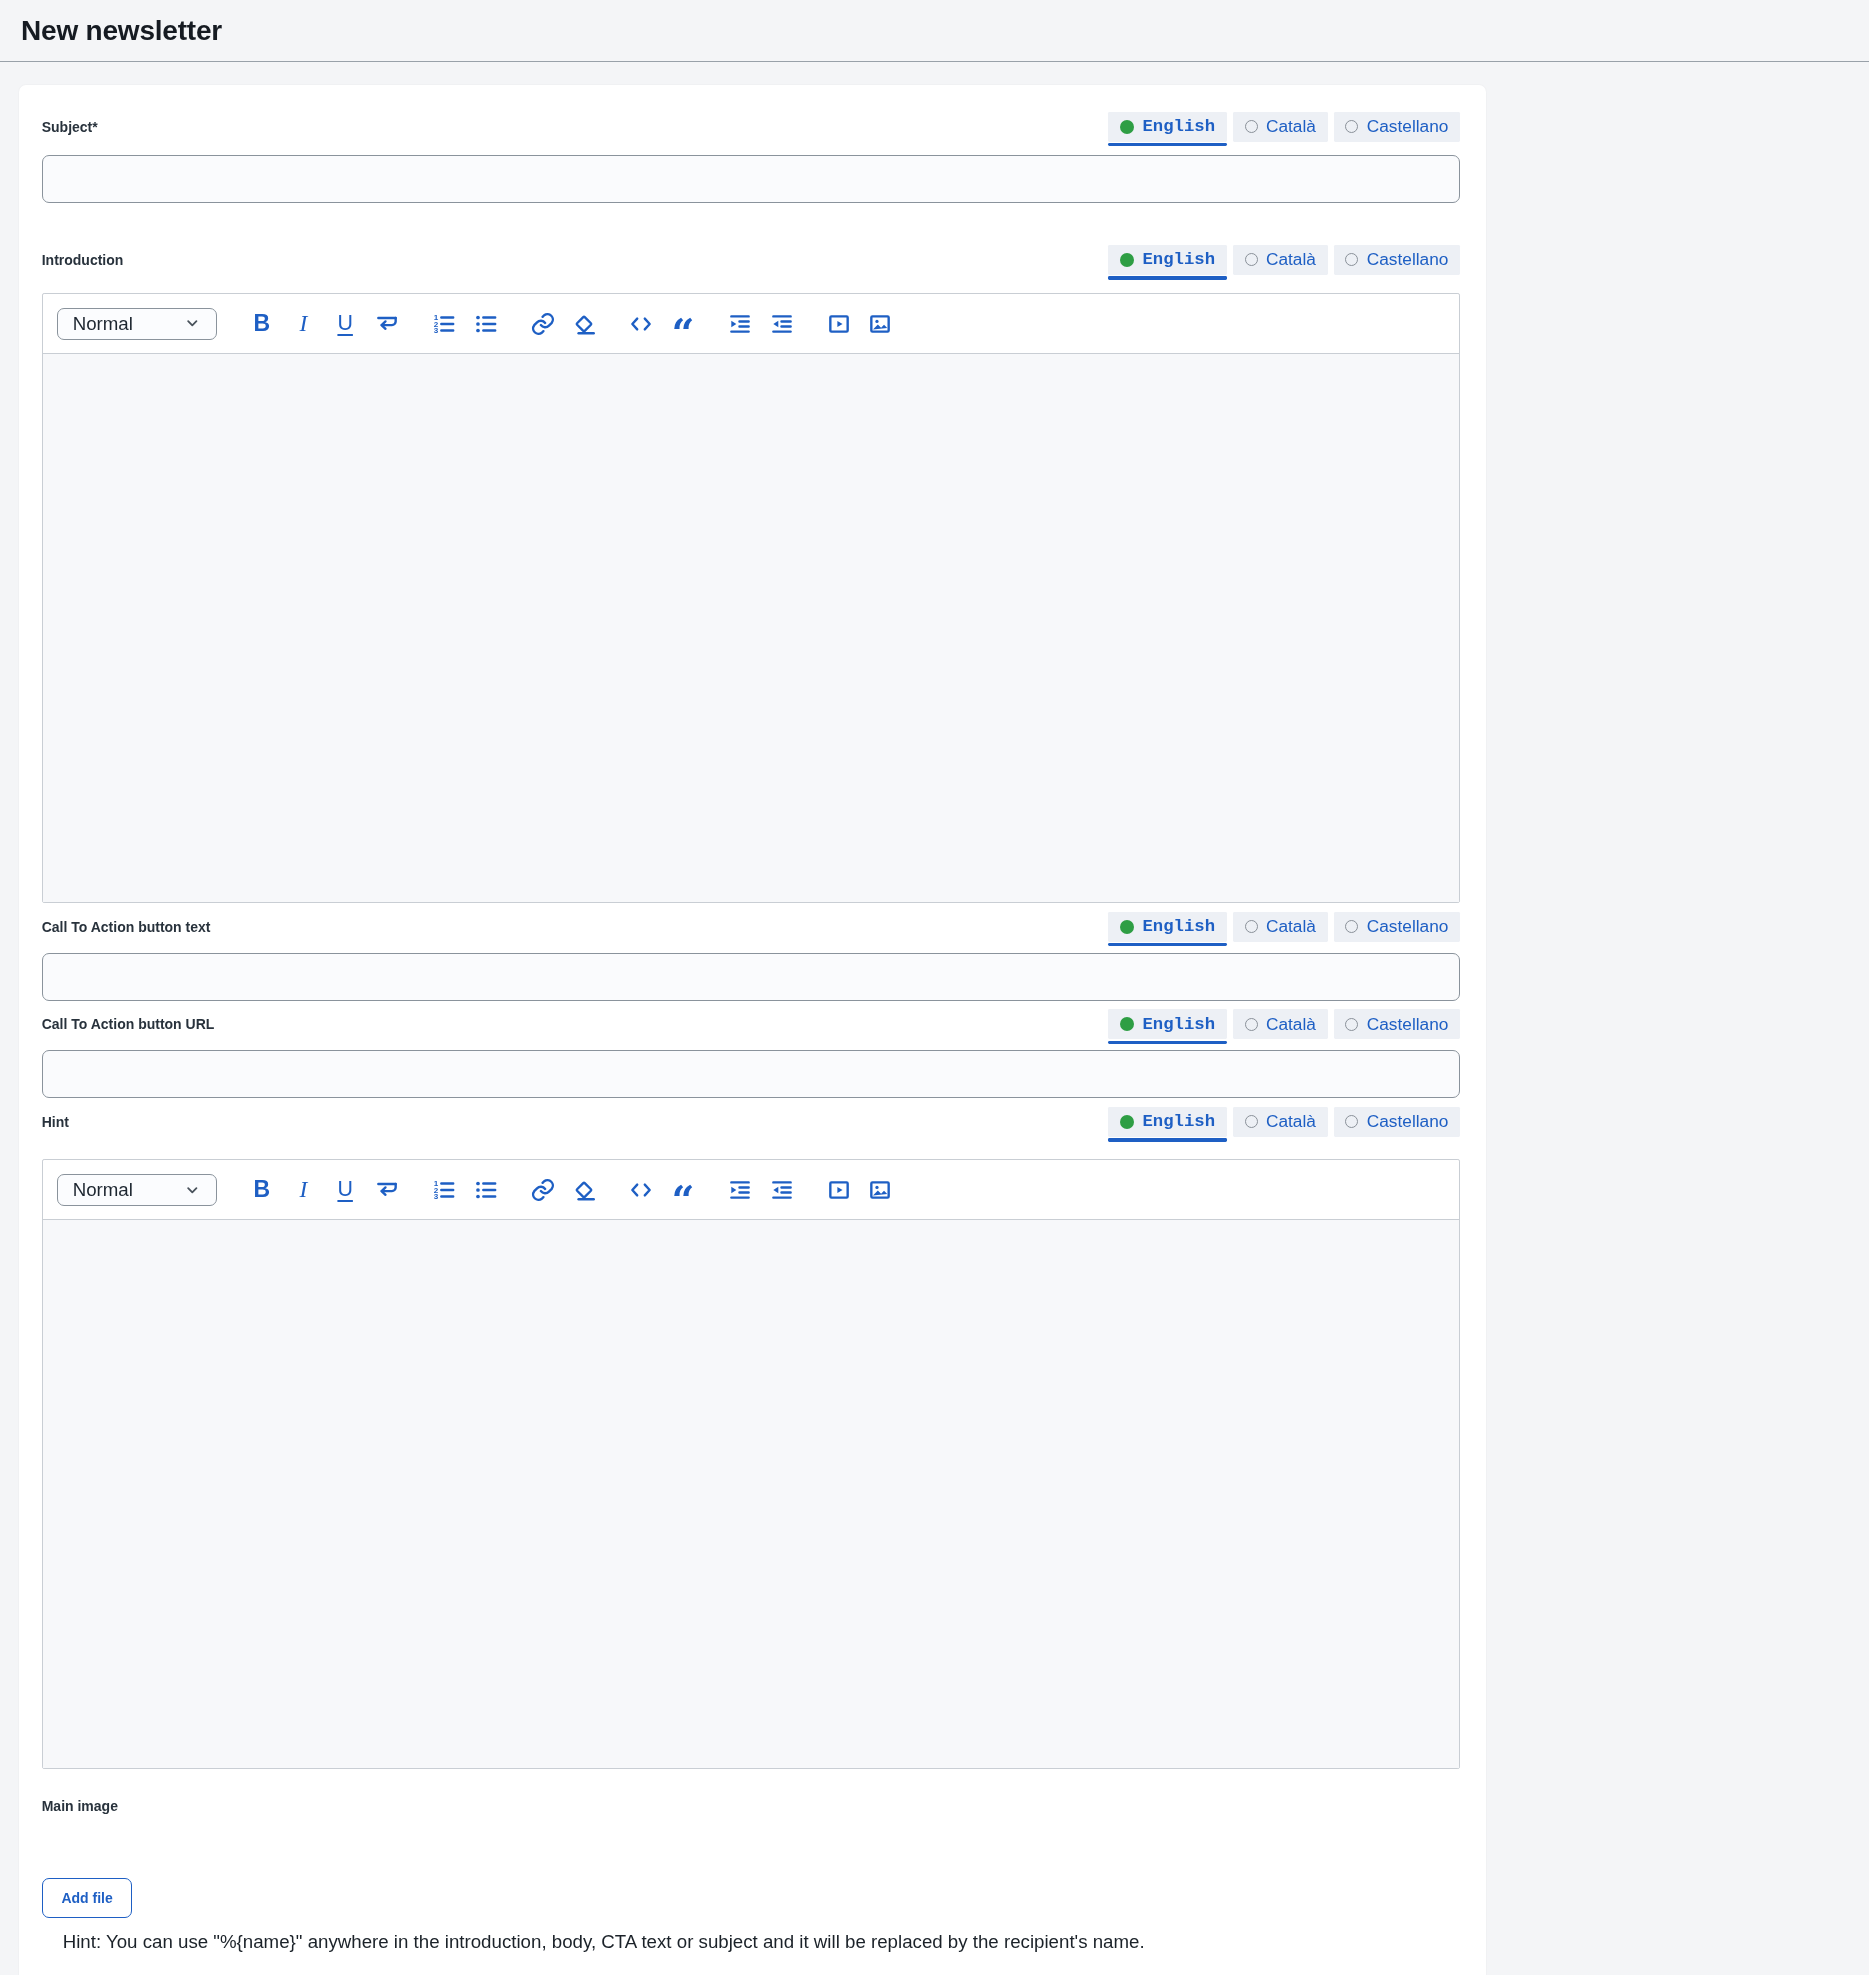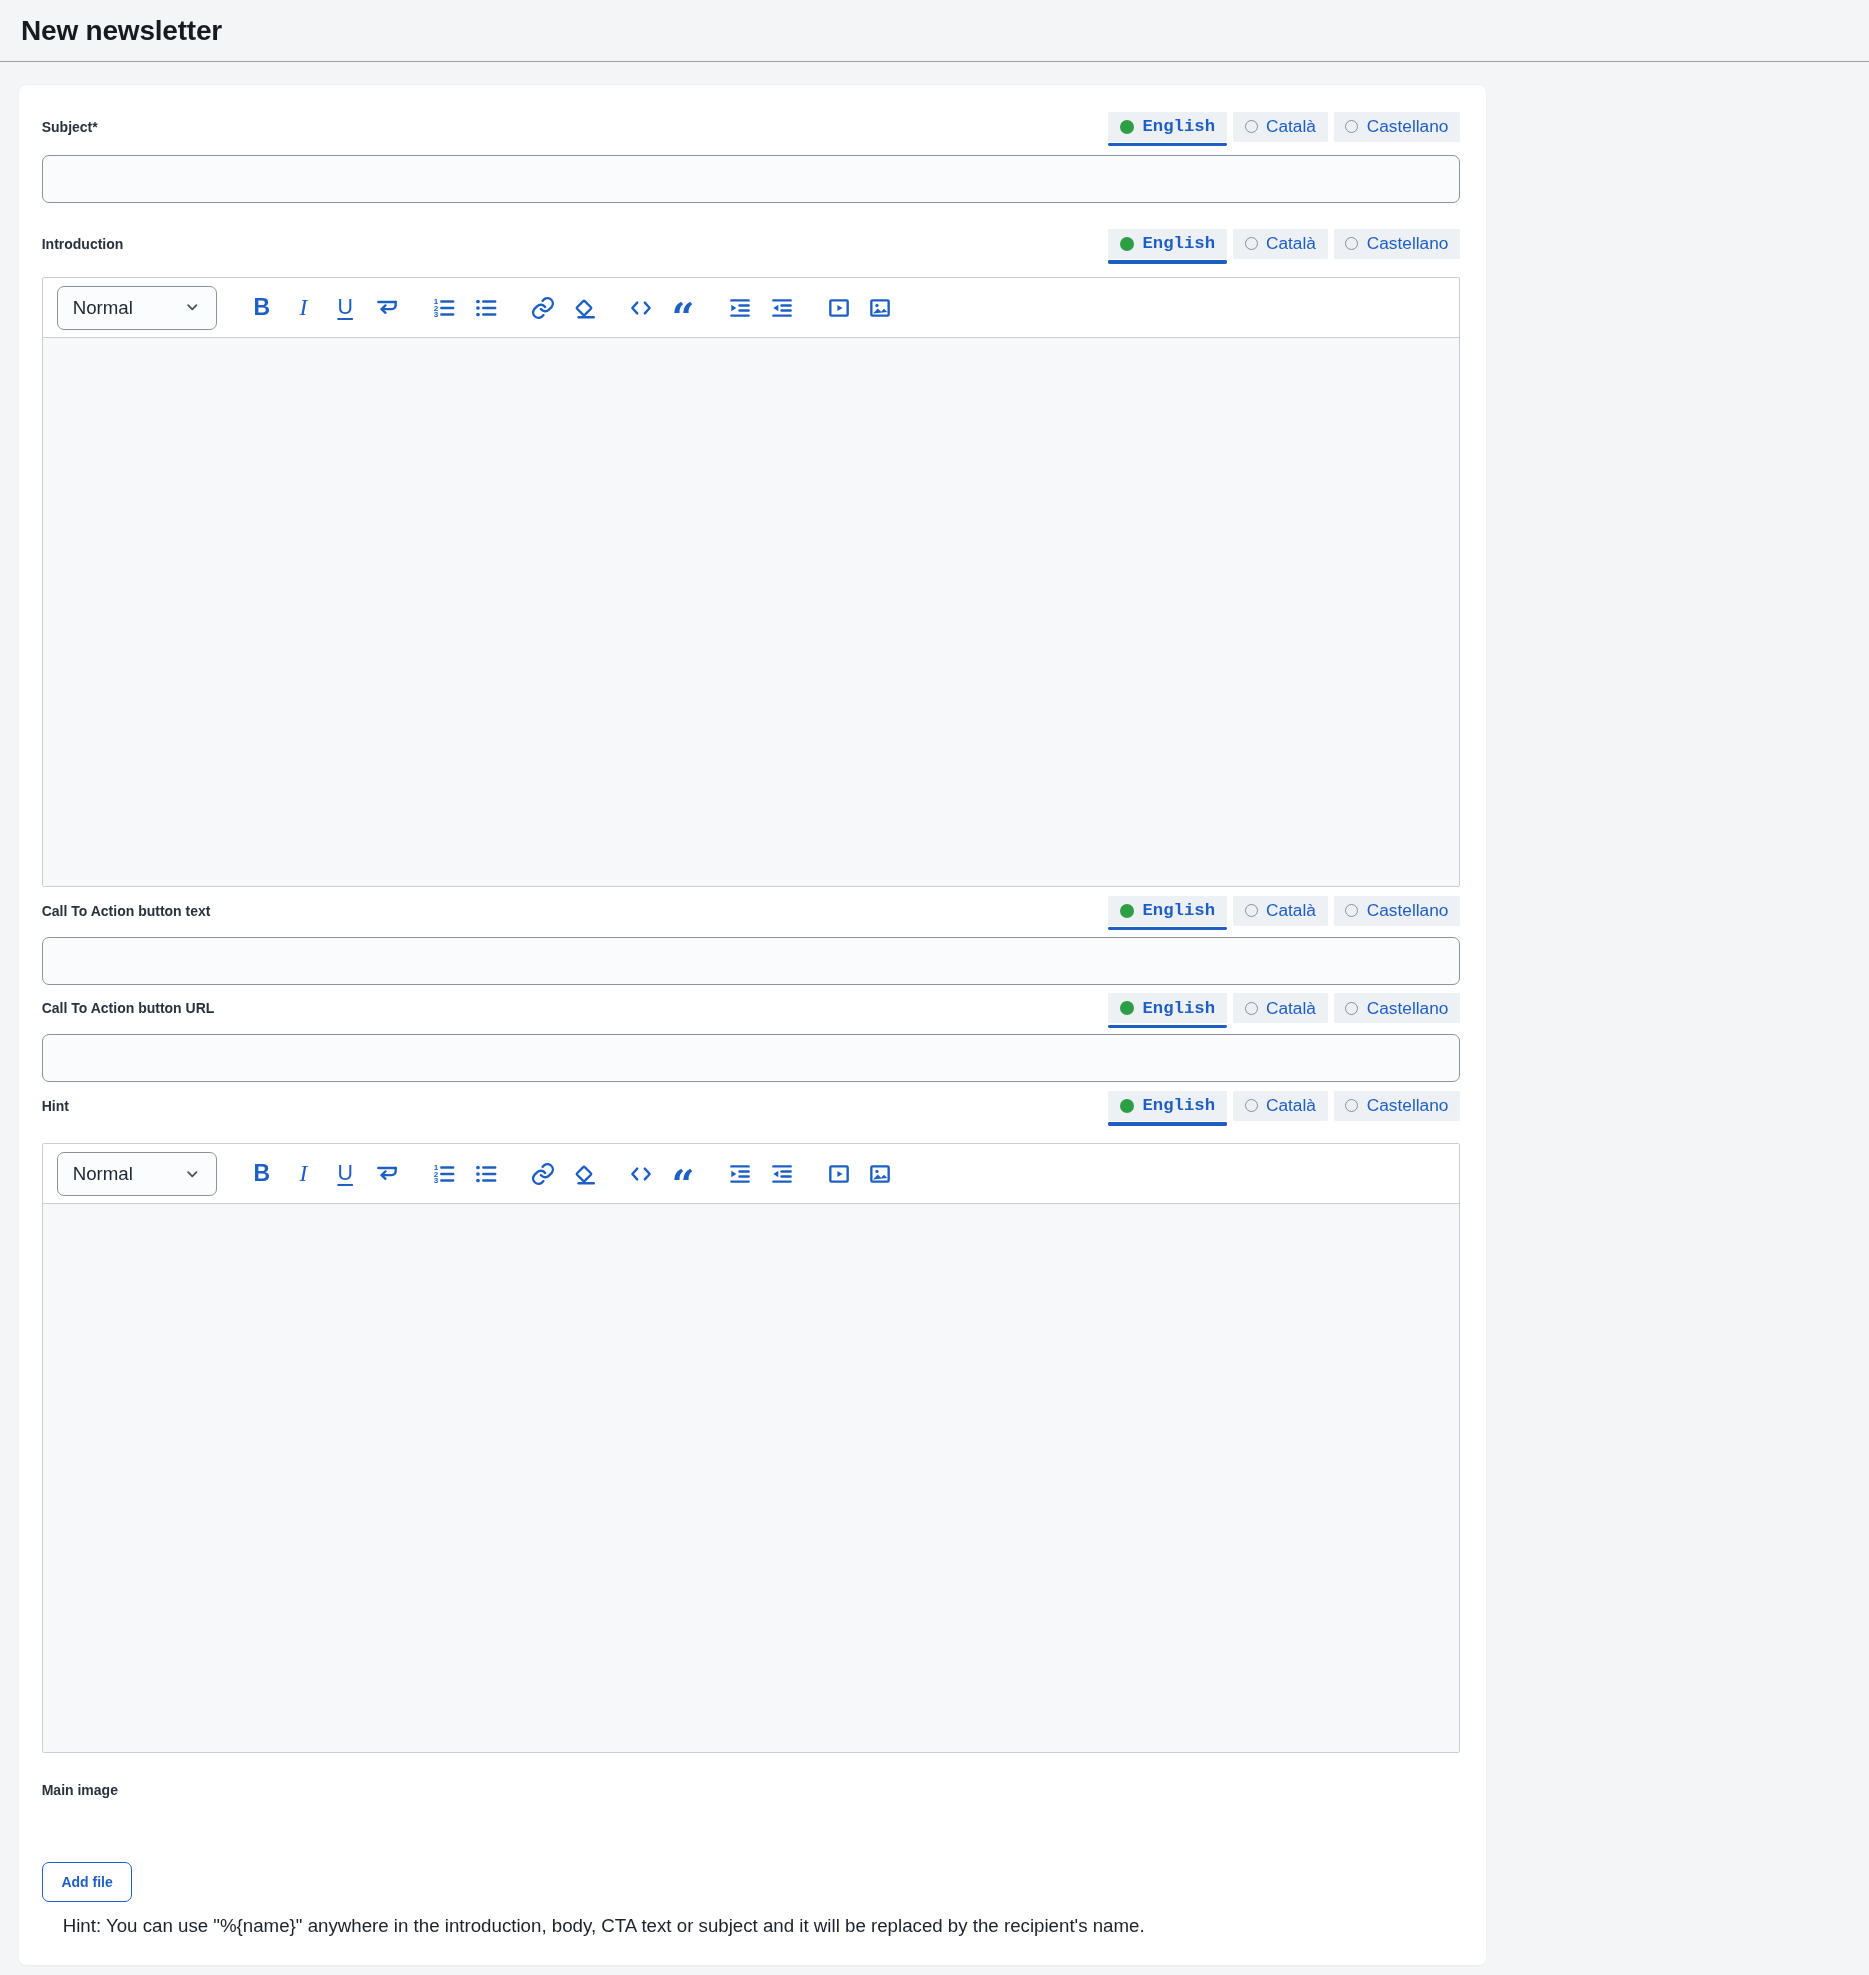--- a/index.html
+++ b/index.html
@@ -106,21 +106,21 @@
     margin-top:12.4px;
     background:var(--input-bg);
     border:1.4px solid var(--input-border);
     border-radius:7px;
     font-family:inherit;
     font-size:18.7px;
     color:var(--label);
     padding:0 14px;
     outline:none;
   }
-  .field{margin-top:24px;}
+  .field{margin-top:40px;}
   .field.tight{margin-top:7px;}
   .text-input.tight{margin-top:9.7px;}
   
   .editor{
     margin-top:16.6px;
     border:1.4px solid var(--editor-border);
     border-radius:2.1px;
     background:#fff;
   }
   .editor.body-editor{margin-top:21px;}
@@ -128,21 +128,21 @@
     display:flex;
     align-items:center;
     padding:9.7px 14px;
     height:59px;
   }
   .para-select{
     display:flex;
     align-items:center;
     justify-content:space-between;
     width:160px;
-    height:44px;
+    height:32px;
     padding:0 15px;
     background:#fbfcfe;
     border:1.4px solid var(--input-border);
     border-radius:7px;
     font-family:inherit;
     font-size:18.7px;
     color:#1d2630;
     cursor:pointer;
     margin-right:4.1px;
   }

